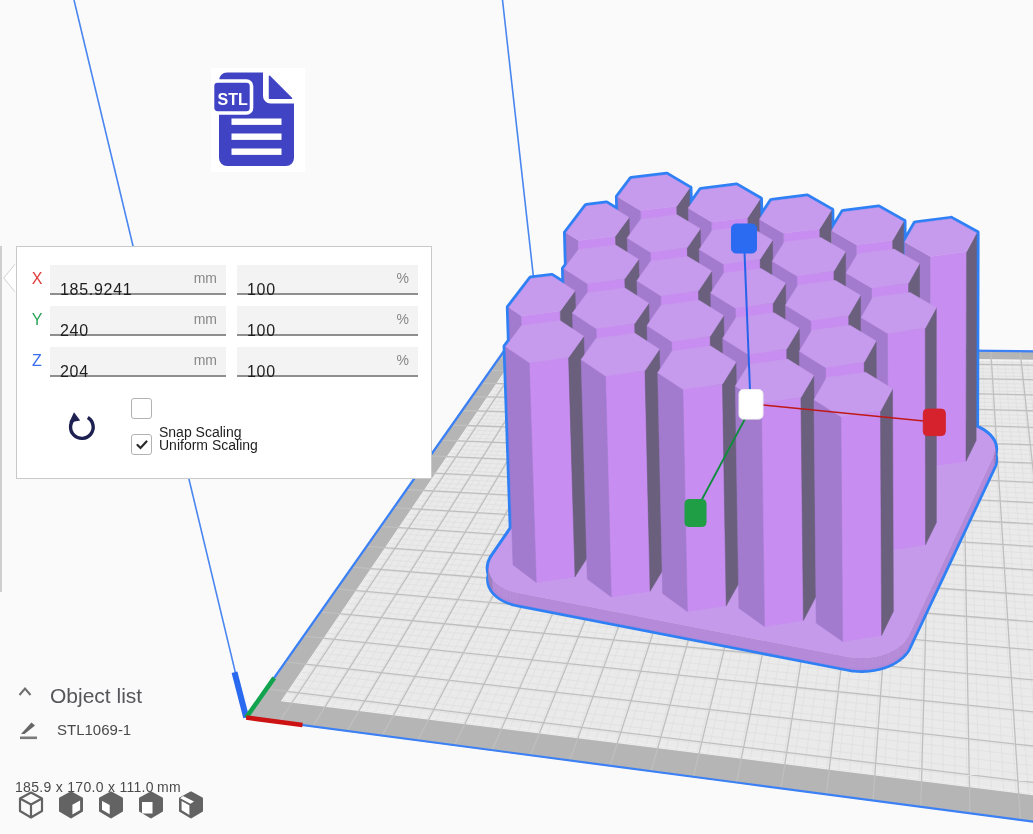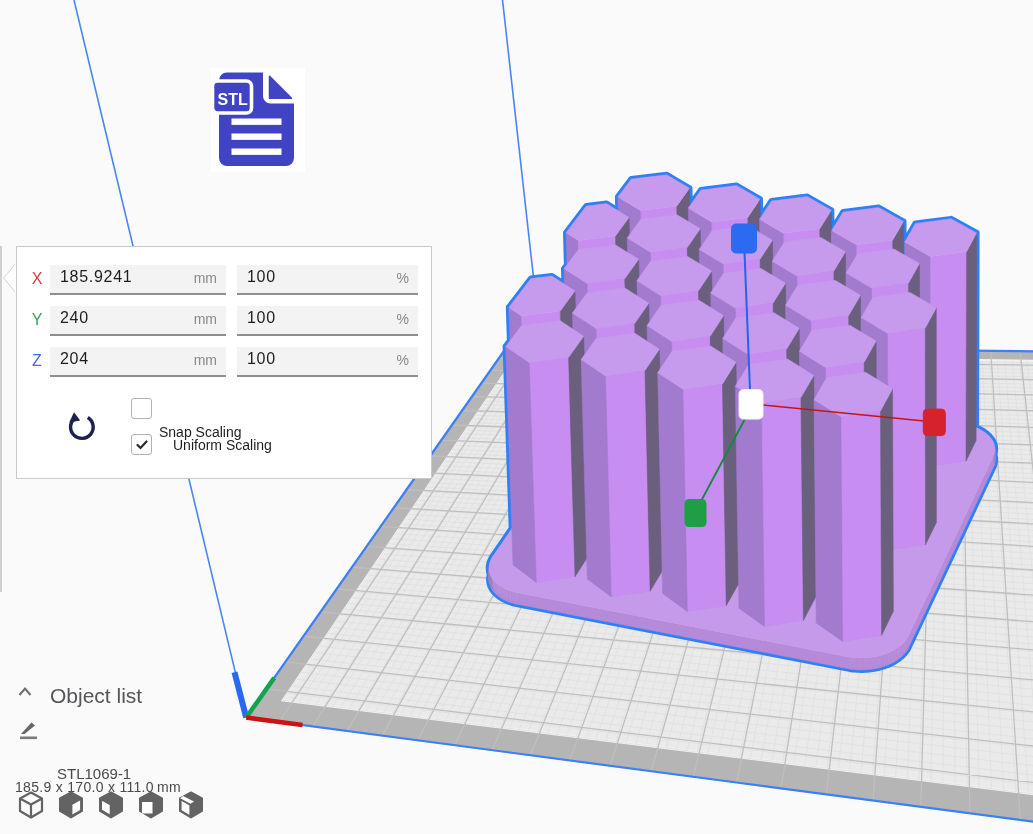--- a/index.html
+++ b/index.html
@@ -6,27 +6,27 @@
 #vp { position:absolute; left:0; top:0; }
 .abs { position:absolute; }
 
 #panel { position:absolute; left:16px; top:246px; width:416px; height:233px;
   background:#ffffff; border:1px solid #c9c9c9; }
 #caret { position:absolute; left:3px; top:265px; width:14px; height:28px; }
 .row { position:absolute; height:30px; }
 .axlbl { position:absolute; width:16px; font-size:16px; text-align:center; top:5px; }
 .fld { position:absolute; background:#f3f3f3; border-bottom:2px solid #8f8f8f; height:30px;
   font-size:16px; color:#1e1e1e; }
-.fld .val { position:absolute; left:10px; top:3px; letter-spacing:0.7px; }
+.fld .val { position:absolute; left:10px; top:16px; letter-spacing:0.7px; }
 .fld .unit { position:absolute; right:9px; top:5px; color:#888888; font-size:14px; }
 .cb { position:absolute; width:21px; height:21px; background:#ffffff; border:1px solid #b2b2b2; border-radius:3px; }
 .cblbl { position:absolute; font-size:14px; color:#1e1e1e; }
 
 #objlist { position:absolute; left:50px; top:684px; font-size:21px; color:#56565a; }
-#stlname { position:absolute; left:57px; top:721px; font-size:15px; color:#4a4a4a;margin-top:44px; }
+#stlname { position:absolute; left:57px; top:721px; font-size:15px; color:#4a4a4a; }
 #dims { position:absolute; left:15px; top:779px; font-size:14px; color:#4a4a4a; letter-spacing:0.3px; }
 </style></head>
 <body>
 <svg id="vp" width="1033" height="834" viewBox="0 0 1033 834">
 <polygon points="246.2,717.6 1414.3,872.1 1206.3,353.0 507.5,346.0" fill="#b5b5b5"></polygon>
 <polygon points="283.0,700.2 1389.5,838.5 1203.7,363.1 517.5,354.5" fill="#eaeaea" stroke="#f2f2f2" stroke-width="2.5"></polygon>
 <path d="M283.0,700.2L517.5,354.5 M291.2,701.2L523.1,354.6 M299.4,702.2L528.8,354.7 M307.6,703.2L534.6,354.7 M315.9,704.3L540.3,354.8 M324.2,705.3L546.0,354.9 M332.5,706.4L551.8,354.9 M340.9,707.4L557.6,355.0 M349.4,708.5L563.4,355.1 M357.9,709.5L569.3,355.2 M366.4,710.6L575.1,355.2 M375.0,711.7L581.0,355.3 M383.6,712.8L586.9,355.4 M392.3,713.8L592.8,355.5 M401.0,714.9L598.7,355.5 M409.8,716.0L604.7,355.6 M418.6,717.1L610.7,355.7 M427.5,718.2L616.7,355.8 M436.4,719.4L622.7,355.8 M445.4,720.5L628.7,355.9 M454.4,721.6L634.8,356.0 M463.5,722.7L640.9,356.1 M472.6,723.9L647.0,356.1 M481.8,725.0L653.1,356.2 M491.0,726.2L659.3,356.3 M500.3,727.3L665.4,356.4 M509.6,728.5L671.6,356.4 M519.0,729.7L677.9,356.5 M528.4,730.8L684.1,356.6 M537.9,732.0L690.4,356.7 M547.4,733.2L696.6,356.7 M557.0,734.4L702.9,356.8 M566.6,735.6L709.3,356.9 M576.3,736.8L715.6,357.0 M586.1,738.1L722.0,357.1 M595.9,739.3L728.4,357.1 M605.8,740.5L734.8,357.2 M615.7,741.8L741.3,357.3 M625.7,743.0L747.7,357.4 M635.7,744.3L754.2,357.5 M645.8,745.5L760.7,357.5 M656.0,746.8L767.3,357.6 M666.2,748.1L773.8,357.7 M676.5,749.4L780.4,357.8 M686.9,750.7L787.0,357.9 M697.3,752.0L793.7,358.0 M707.7,753.3L800.3,358.0 M718.3,754.6L807.0,358.1 M728.9,755.9L813.7,358.2 M739.5,757.2L820.4,358.3 M750.2,758.6L827.2,358.4 M761.0,759.9L834.0,358.5 M771.9,761.3L840.8,358.5 M782.8,762.7L847.6,358.6 M793.8,764.0L854.5,358.7 M804.8,765.4L861.4,358.8 M816.0,766.8L868.3,358.9 M827.1,768.2L875.2,359.0 M838.4,769.6L882.2,359.1 M849.7,771.0L889.2,359.1 M861.1,772.4L896.2,359.2 M872.6,773.9L903.2,359.3 M884.1,775.3L910.3,359.4 M895.7,776.8L917.4,359.5 M907.4,778.2L924.5,359.6 M919.2,779.7L931.7,359.7 M931.0,781.2L938.8,359.8 M942.9,782.7L946.1,359.8 M954.9,784.2L953.3,359.9 M967.0,785.7L960.6,360.0 M979.1,787.2L967.8,360.1 M991.4,788.7L975.2,360.2 M1003.6,790.3L982.5,360.3 M1016.0,791.8L989.9,360.4 M1028.5,793.4L997.3,360.5 M1041.0,794.9L1004.7,360.6 M1053.6,796.5L1012.2,360.7 M1066.4,798.1L1019.7,360.8 M1079.1,799.7L1027.2,360.9 M1092.0,801.3L1034.7,361.0 M1105.0,802.9L1042.3,361.0 M1118.0,804.6L1049.9,361.1 M1131.2,806.2L1057.6,361.2 M1144.4,807.9L1065.2,361.3 M1157.7,809.5L1072.9,361.4 M1171.1,811.2L1080.7,361.5 M1184.6,812.9L1088.4,361.6 M1198.2,814.6L1096.2,361.7 M1211.8,816.3L1104.1,361.8 M1225.6,818.0L1111.9,361.9 M1239.5,819.7L1119.8,362.0 M1253.4,821.5L1127.7,362.1 M1267.5,823.3L1135.7,362.2 M1281.6,825.0L1143.6,362.3 M1295.9,826.8L1151.7,362.4 M1310.2,828.6L1159.7,362.5 M1324.7,830.4L1167.8,362.6 M1339.2,832.2L1175.9,362.7 M1353.9,834.1L1184.1,362.8 M1368.6,835.9L1192.2,362.9 M1383.5,837.8L1200.4,363.0 M283.0,700.2L1389.5,838.5 M287.9,693.1L1385.2,827.5 M292.6,686.1L1381.0,816.8 M297.3,679.2L1376.9,806.2 M301.9,672.3L1372.8,795.9 M306.5,665.6L1368.8,785.7 M311.0,659.0L1364.9,775.7 M315.4,652.5L1361.1,765.9 M319.8,646.1L1357.4,756.3 M324.1,639.7L1353.7,746.9 M328.3,633.4L1350.1,737.6 M332.5,627.3L1346.5,728.5 M336.6,621.2L1343.0,719.6 M340.7,615.1L1339.6,710.8 M344.7,609.2L1336.2,702.2 M348.7,603.4L1332.9,693.7 M352.6,597.6L1329.6,685.4 M356.5,591.9L1326.4,677.2 M360.3,586.2L1323.3,669.1 M364.1,580.7L1320.2,661.2 M367.8,575.2L1317.2,653.4 M371.5,569.7L1314.2,645.7 M375.1,564.4L1311.2,638.2 M378.7,559.1L1308.3,630.8 M382.3,553.9L1305.5,623.5 M385.8,548.7L1302.7,616.3 M389.2,543.6L1299.9,609.2 M392.6,538.6L1297.2,602.2 M396.0,533.6L1294.5,595.4 M399.3,528.7L1291.9,588.6 M402.6,523.9L1289.3,582.0 M405.9,519.1L1286.7,575.4 M409.1,514.3L1284.2,569.0 M412.3,509.6L1281.7,562.6 M415.4,505.0L1279.3,556.4 M418.5,500.4L1276.8,550.2 M421.6,495.9L1274.5,544.1 M424.6,491.4L1272.1,538.1 M427.6,487.0L1269.8,532.2 M430.6,482.7L1267.6,526.4 M433.5,478.3L1265.3,520.7 M436.4,474.1L1263.1,515.0 M439.3,469.8L1260.9,509.4 M442.1,465.7L1258.8,503.9 M444.9,461.5L1256.7,498.5 M447.7,457.4L1254.6,493.2 M450.4,453.4L1252.5,487.9 M453.1,449.4L1250.5,482.7 M455.8,445.4L1248.5,477.5 M458.5,441.5L1246.5,472.5 M461.1,437.7L1244.5,467.5 M463.7,433.8L1242.6,462.5 M466.2,430.0L1240.7,457.6 M468.8,426.3L1238.8,452.8 M471.3,422.6L1237.0,448.1 M473.8,418.9L1235.1,443.4 M476.3,415.3L1233.3,438.8 M478.7,411.7L1231.5,434.2 M481.1,408.1L1229.8,429.7 M483.5,404.6L1228.0,425.2 M485.9,401.1L1226.3,420.8 M488.2,397.6L1224.6,416.5 M490.5,394.2L1222.9,412.2 M492.8,390.8L1221.3,408.0 M495.1,387.5L1219.7,403.8 M497.4,384.2L1218.0,399.6 M499.6,380.9L1216.4,395.6 M501.8,377.6L1214.9,391.5 M504.0,374.4L1213.3,387.5 M506.1,371.2L1211.8,383.6 M508.3,368.1L1210.2,379.7 M510.4,364.9L1208.7,375.8 M512.5,361.8L1207.2,372.0 M514.6,358.8L1205.8,368.3 M516.6,355.7L1204.3,364.5" stroke="#dedede" stroke-width="0.7" fill="none"></path>
 <path d="M246.2,717.6L507.5,346.0 M279.1,722.0L529.9,346.3 M312.7,726.4L552.5,346.5 M347.0,730.9L575.5,346.7 M382.1,735.6L598.8,346.9 M417.9,740.3L622.4,347.2 M454.6,745.2L646.3,347.4 M492.1,750.1L670.6,347.7 M530.5,755.2L695.2,347.9 M569.8,760.4L720.1,348.1 M610.0,765.7L745.4,348.4 M651.2,771.2L771.1,348.6 M693.4,776.7L797.2,348.9 M736.6,782.5L823.6,349.2 M781.0,788.3L850.4,349.4 M826.4,794.3L877.7,349.7 M873.0,800.5L905.3,350.0 M920.8,806.8L933.4,350.3 M969.9,813.3L961.8,350.5 M1020.3,820.0L990.8,350.8 M1072.0,826.8L1020.1,351.1 M1125.1,833.8L1049.9,351.4 M1179.8,841.0L1080.2,351.7 M1235.9,848.5L1111.0,352.0 M1293.7,856.1L1142.2,352.3 M1353.1,864.0L1174.0,352.6 M1414.3,872.1L1206.3,353.0 M246.2,717.6L1414.3,872.1 M266.4,688.9L1396.2,826.8 M285.5,661.8L1379.4,785.0 M303.5,636.2L1363.9,746.2 M320.5,611.9L1349.4,710.1 M336.7,588.9L1335.9,676.4 M352.1,567.1L1323.3,645.0 M366.7,546.3L1311.5,615.5 M380.6,526.4L1300.4,587.9 M393.9,507.6L1290.0,561.9 M406.6,489.5L1280.2,537.4 M418.7,472.3L1270.9,514.3 M430.3,455.8L1262.2,492.4 M441.4,440.1L1253.9,471.8 M452.0,425.0L1246.0,452.1 M462.2,410.5L1238.6,433.5 M472.0,396.5L1231.5,415.8 M481.4,383.2L1224.7,399.0 M490.4,370.3L1218.3,382.9 M499.1,357.9L1212.1,367.6 M507.5,346.0L1206.3,353.0" stroke="#bfbfbf" stroke-width="1.3" fill="none"></path>
 <path d="M246.2,717.6L736.6,782.5L1414.3,872.1" stroke="#3c80f6" stroke-width="2.2" fill="none"></path>
 <path d="M246.2,717.6L406.6,489.5L507.5,346.0" stroke="#3c80f6" stroke-width="2.2" fill="none"></path>
@@ -280,21 +280,21 @@
 <path d="M 22.8 6.5 A 11.3 11.3 0 1 1 9.8 7.3" stroke="#1d2050" stroke-width="3.4" fill="none"></path>
 <path d="M 15.2 9.4 L 4.2 11.4 L 9.0 1.2 Z" fill="#1d2050"></path>
 </svg>
 
 <div class="cb" style="left:131px;top:398px;"></div>
 <div class="cblbl" style="left:159px;top:424px;text-align:right;">Snap Scaling</div>
 <div class="cb" style="left:131px;top:434px;"></div>
 <svg class="abs" style="left:134px;top:437px;" width="16" height="16" viewBox="0 0 16 16">
 <path d="M3.5 8 L6.5 11 L12.5 4.5" stroke="#2a2a2a" stroke-width="2.2" fill="none" stroke-linecap="round"></path>
 </svg>
-<div class="cblbl" style="left:173px;top:437px;text-align:center;">Uniform Scaling</div>
+<div class="cblbl" style="left:159px;top:437px;text-align:center;">Uniform Scaling</div>
 
 <svg class="abs" style="left:18px;top:686px;" width="14" height="12" viewBox="0 0 14 12">
 <path d="M1.5 9 L7 2.5 L12.5 9" stroke="#6e6e6e" stroke-width="2" fill="none"></path>
 </svg>
 <div id="objlist">Object list</div>
 <svg class="abs" style="left:19px;top:720px;" width="20" height="20" viewBox="0 0 20 20">
 <path d="M2 14 L12.5 2.5 L16 5.5 L5.5 14 Z" fill="#666666"></path>
 <rect x="1" y="16.5" width="17" height="2.6" fill="#7a7a7a"></rect>
 </svg>
 <div id="stlname">STL1069-1</div>

